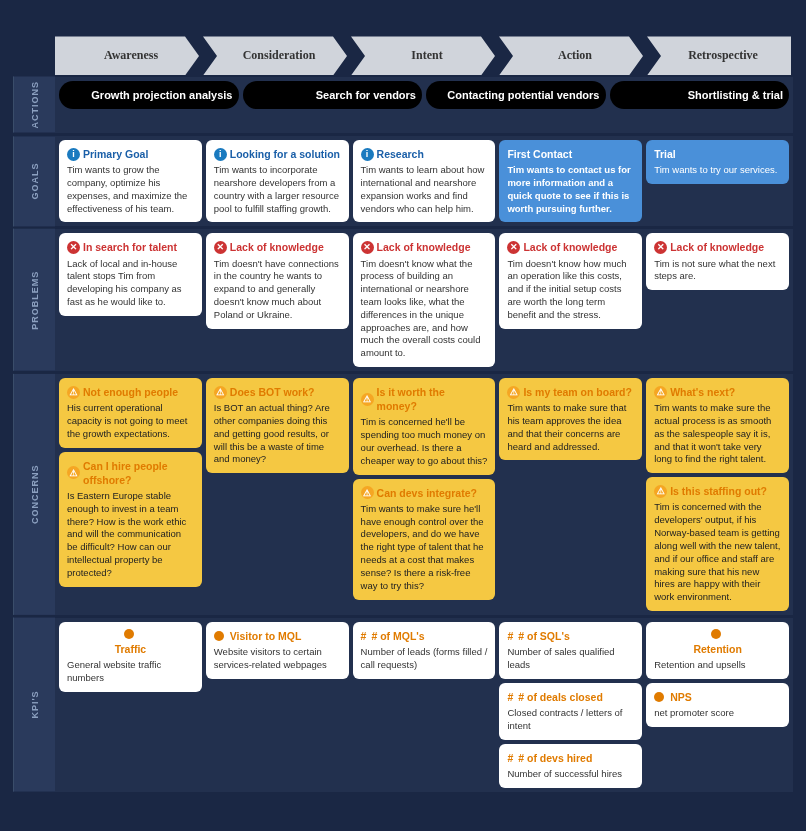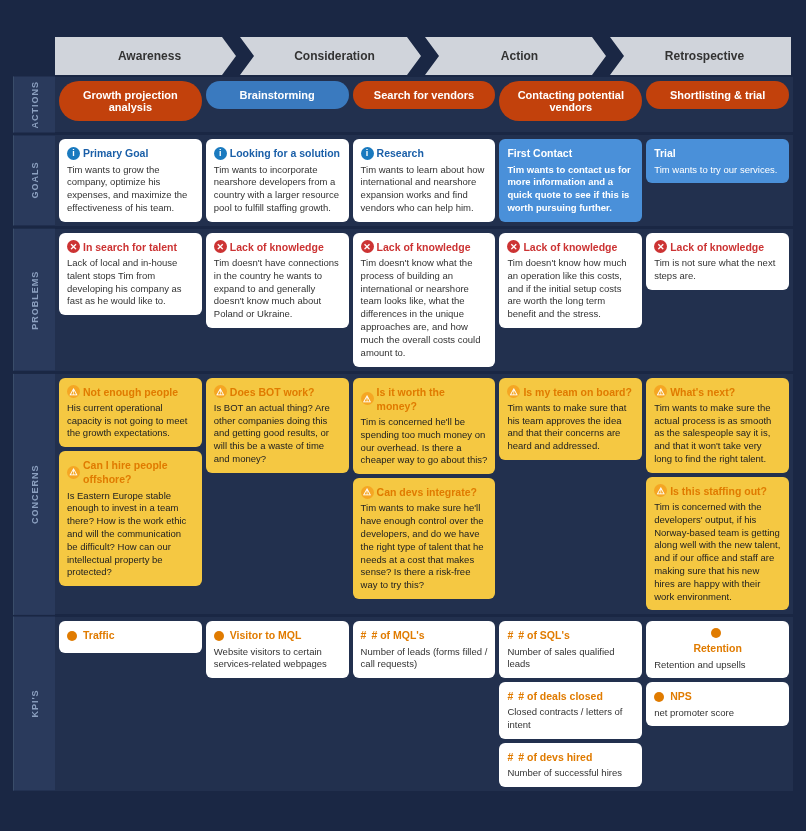--- a/index.html
+++ b/index.html
@@ -34,20 +34,21 @@
       align-items: center;
       justify-content: center;
       background: #d0d4db;
       color: #333;
       font-weight: bold;
       font-size: 12px;
       padding: 12px 8px 12px 16px;
       margin-right: 4px;
       clip-path: polygon(0 0, calc(100% - 14px) 0, 100% 50%, calc(100% - 14px) 100%, 0 100%, 14px 50%);
       text-align: left;
+      font-family: Liberation Serif, serif;
     }
     .pipeline-step:first-child {
       clip-path: polygon(0 0, calc(100% - 14px) 0, 100% 50%, calc(100% - 14px) 100%, 0 100%);
     }
     .pipeline-step:last-child {
       clip-path: polygon(0 0, 100% 0, 100% 100%, 0 100%, 14px 50%);
       margin-right: 2px;
     }
 
     
@@ -89,21 +90,21 @@
 
     
     .action-btn {
       border-radius: 20px;
       padding: 8px 6px;
       font-size: 11px;
       font-weight: bold;
       text-align: center;
       color: white;
     }
-    .action-btn.green { background: #c2410c; }
+    .action-btn.green { background: #000000; text-align: right; }
     .action-btn.blue { background: #3a7abf; }
 
     
     .card {
       background: white;
       border-radius: 6px;
       padding: 7px 8px;
       font-size: 10px;
       line-height: 1.35;
     }
@@ -151,34 +152,32 @@
     }
   </style>
 </head>
 <body>
 
 <div class="board">
 
   <div class="pipeline-row">
     <div class="pipeline-step">Awareness</div>
     <div class="pipeline-step">Consideration</div>
+    <div class="pipeline-step">Intent</div>
     <div class="pipeline-step">Action</div>
     <div class="pipeline-step">Retrospective</div>
   </div>
 
   <div class="section-row">
     <div class="section-label">ACTIONS</div>
     <div class="section-content">
       <div class="col">
         <div class="action-btn green">Growth projection analysis</div>
       </div>
       <div class="col">
-        <div class="action-btn blue">Brainstorming</div>
-      </div>
-      <div class="col">
         <div class="action-btn green">Search for vendors</div>
       </div>
       <div class="col">
         <div class="action-btn green">Contacting potential vendors</div>
       </div>
       <div class="col">
         <div class="action-btn green">Shortlisting &amp; trial</div>
       </div>
     </div>
   </div>
@@ -360,24 +359,25 @@
       </div>
     </div>
   </div>
 
   <div class="section-row">
     <div class="section-label">KPI'S</div>
     <div class="section-content">
 
       <div class="col">
         <div class="card white-card">
-          <div class="card-title" style="color:#e07b00;">
+          <div class="card-title" style="color:#e07b00;flex-direction:column;">
               <span style="display:inline-block;width:10px;height:10px;background:#e07b00;border-radius:50%;margin-right:3px;flex-shrink:0;"></span>
               <span>Traffic</span>
             </div>
+          <div class="card-body">General website traffic numbers</div>
         </div>
       </div>
 
       <div class="col">
         <div class="card white-card">
           <div class="card-title" style="color:#e07b00;text-align:center;">
               <span style="display:inline-block;width:10px;height:10px;background:#e07b00;border-radius:50%;margin-right:3px;flex-shrink:0;"></span>
               <span>Visitor to MQL</span>
             </div>
           <div class="card-body">Website visitors to certain services-related webpages</div>

